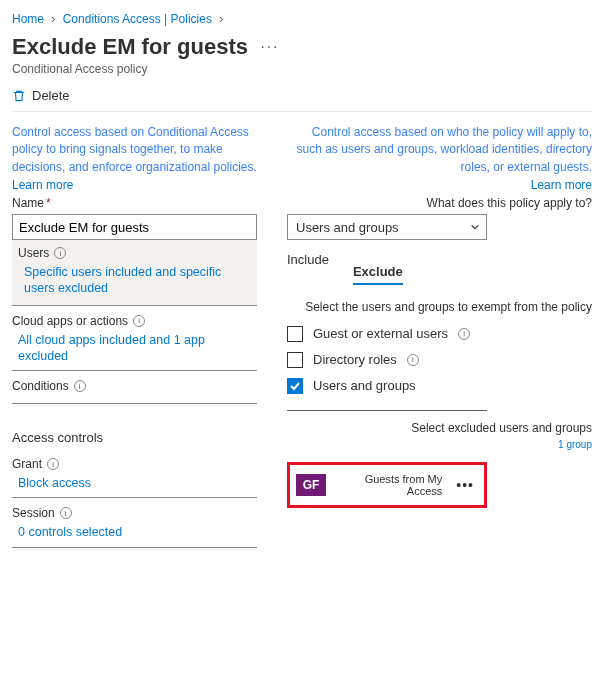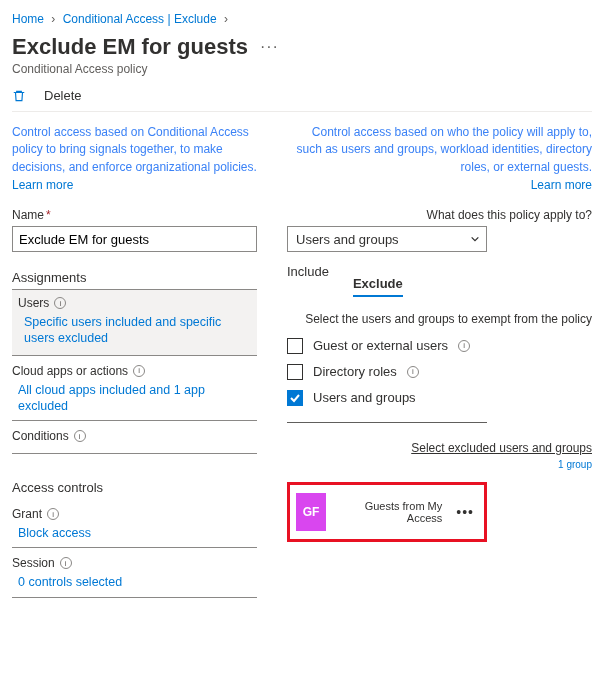--- a/index.html
+++ b/index.html
@@ -4,62 +4,62 @@
   <style>
     * { box-sizing: border-box; margin: 0; padding: 0; }
     body { font-family: 'Segoe UI', sans-serif; font-size: 13px; color: #323130; width: 604px; background: #fff; padding: 10px 12px; }
     a { color: #0078d4; text-decoration: none; cursor: pointer; }
     .breadcrumb { font-size: 12px; padding: 2px 0 8px; }
     .breadcrumb .sep { color: #605e5c; margin: 0 4px; }
     .title-row { display: flex; align-items: center; gap: 8px; }
     h1 { font-size: 22px; font-weight: 600; }
     .subtitle { font-size: 12px; color: #605e5c; margin-top: 2px; }
     .more-dots { color: #605e5c; font-size: 16px; cursor: pointer; letter-spacing: 1px; padding: 0 4px; }
-    .cmdbar { display: flex; align-items: center; gap: 18px; padding: 12px 0 8px; border-bottom: 1px solid #edebe9; }
+    .cmdbar { display: flex; align-items: center; gap: 6px; padding: 12px 0 8px; border-bottom: 1px solid #edebe9; }
     .icon-trash { width: 14px; height: 14px; }
     .columns { display: flex; gap: 30px; margin-top: 12px; }
     .col-left { width: 245px; }
     .col-right { flex: 1; text-align: right; }
     .desc { font-size: 12px; line-height: 1.45; color: #3b82f6; }
     .learnmore { font-size: 12px; margin-top: 2px; display: block; }
-    .field-label { font-size: 12px; margin-top: 16px; margin-bottom: 4px; }
+    .field-label { font-size: 12px; margin-top: 4px; margin-bottom: 4px; }
     .req { color: #a4262c; margin-left: 2px; }
     .text-input { width: 100%; padding: 4px 6px; font-size: 13px; border: 1px solid #8a8886; background: #fff; height: 26px; }
     .section-title { font-size: 13px; margin-top: 18px; padding-bottom: 4px; border-bottom: 1px solid #8a8886; }
     .row-item { padding: 8px 0 6px; border-bottom: 1px solid #8a8886; }
     .row-head { display: flex; align-items: center; gap: 5px; font-size: 12px; margin-bottom: 4px; }
     .row-link { font-size: 12.5px; color: #0078d4; cursor: pointer; padding-left: 6px; line-height: 1.3; }
     .row-selected { background: #f3f2f1; padding: 6px 6px 8px; border-bottom: 1px solid #8a8886; }
     .info-icon { width: 12px; height: 12px; border: 1px solid #8a8886; border-radius: 50%; display: inline-flex; align-items: center; justify-content: center; font-size: 8px; color: #605e5c; cursor: pointer; }
     .select-box { width: 200px; height: 26px; border: 1px solid #8a8886; display: flex; align-items: center; justify-content: space-between; padding: 0 6px 0 8px; font-size: 13px; margin-top: 4px; cursor: pointer; background: #fff; }
     .chevron { width: 10px; height: 10px; }
     .tabs { display: flex; gap: 24px; margin-top: 12px; font-size: 13px; }
     .tab { cursor: pointer; padding-bottom: 4px; color: #323130; }
     .tab.active { color: #323130; font-weight: 600; border-bottom: 2px solid #0078d4; margin-top: 12px; }
     .hint { font-size: 12px; margin-top: 14px; line-height: 1.4; }
     .check-row { display: flex; align-items: center; gap: 10px; margin-top: 10px; font-size: 13px; }
     .checkbox { width: 16px; height: 16px; border: 1px solid #323130; display: inline-flex; align-items: center; justify-content: center; cursor: pointer; flex-shrink: 0; }
     .checkbox.checked { background: #0078d4; border-color: #0078d4; }
     .checkbox.checked svg { width: 12px; height: 12px; }
     .divider { border-bottom: 1px solid #605e5c; margin-top: 16px; width: 200px; }
-    .sel-label { font-size: 12px; margin-top: 18px; text-decoration: underline; }
+    .sel-label { font-size: 12px; margin-top: 10px; }
     .group-link { font-size: 10px; margin-top: 4px; display: block; }
     .highlight-box { border: 3px solid #e81123; padding: 8px 6px; margin-top: 12px; width: 200px; }
     .group-entry { display: flex; align-items: center; gap: 10px; }
-    .avatar { width: 30px; height: 38px; background: #d946ef; color: #fff; font-size: 12px; font-weight: 600; display: flex; align-items: center; justify-content: center; }
+    .avatar { width: 30px; height: 22px; background: #701a75; color: #fff; font-size: 12px; font-weight: 600; display: flex; align-items: center; justify-content: center; }
     .group-name { font-size: 11px; flex: 1; }
     .entry-more { font-size: 14px; letter-spacing: 1px; color: #323130; cursor: pointer; padding: 0 4px; }
   </style>
 </head>
 <body>
 
 <div class="breadcrumb">
   <a>Home</a>
   <span class="sep">›</span>
-  <a>Conditional Access | Exclude</a>
+  <a>Conditions Access | Policies</a>
   <span class="sep">›</span>
 </div>
 
 <div class="title-row">
   <h1>Exclude EM for guests</h1>
   <span class="more-dots">···</span>
 </div>
 <div class="subtitle">Conditional Access policy</div>
 
 <div class="cmdbar">
@@ -70,21 +70,20 @@
 </div>
 
 <div class="columns">
   <div class="col-left">
     <p class="desc">Control access based on Conditional Access policy to bring signals together, to make decisions, and enforce organizational policies.</p>
     <a class="learnmore">Learn more</a>
 
     <div class="field-label"><span>Name</span><span class="req">*</span></div>
     <input class="text-input" value="Exclude EM for guests" style="">
 
-    <div class="section-title">Assignments</div>
 
     <div class="row-selected">
       <div class="row-head">
           <span>Users</span>
           <span class="info-icon">i</span>
         </div>
       <div class="row-link">Specific users included and specific users excluded</div>
     </div>
 
     <div class="row-item">

